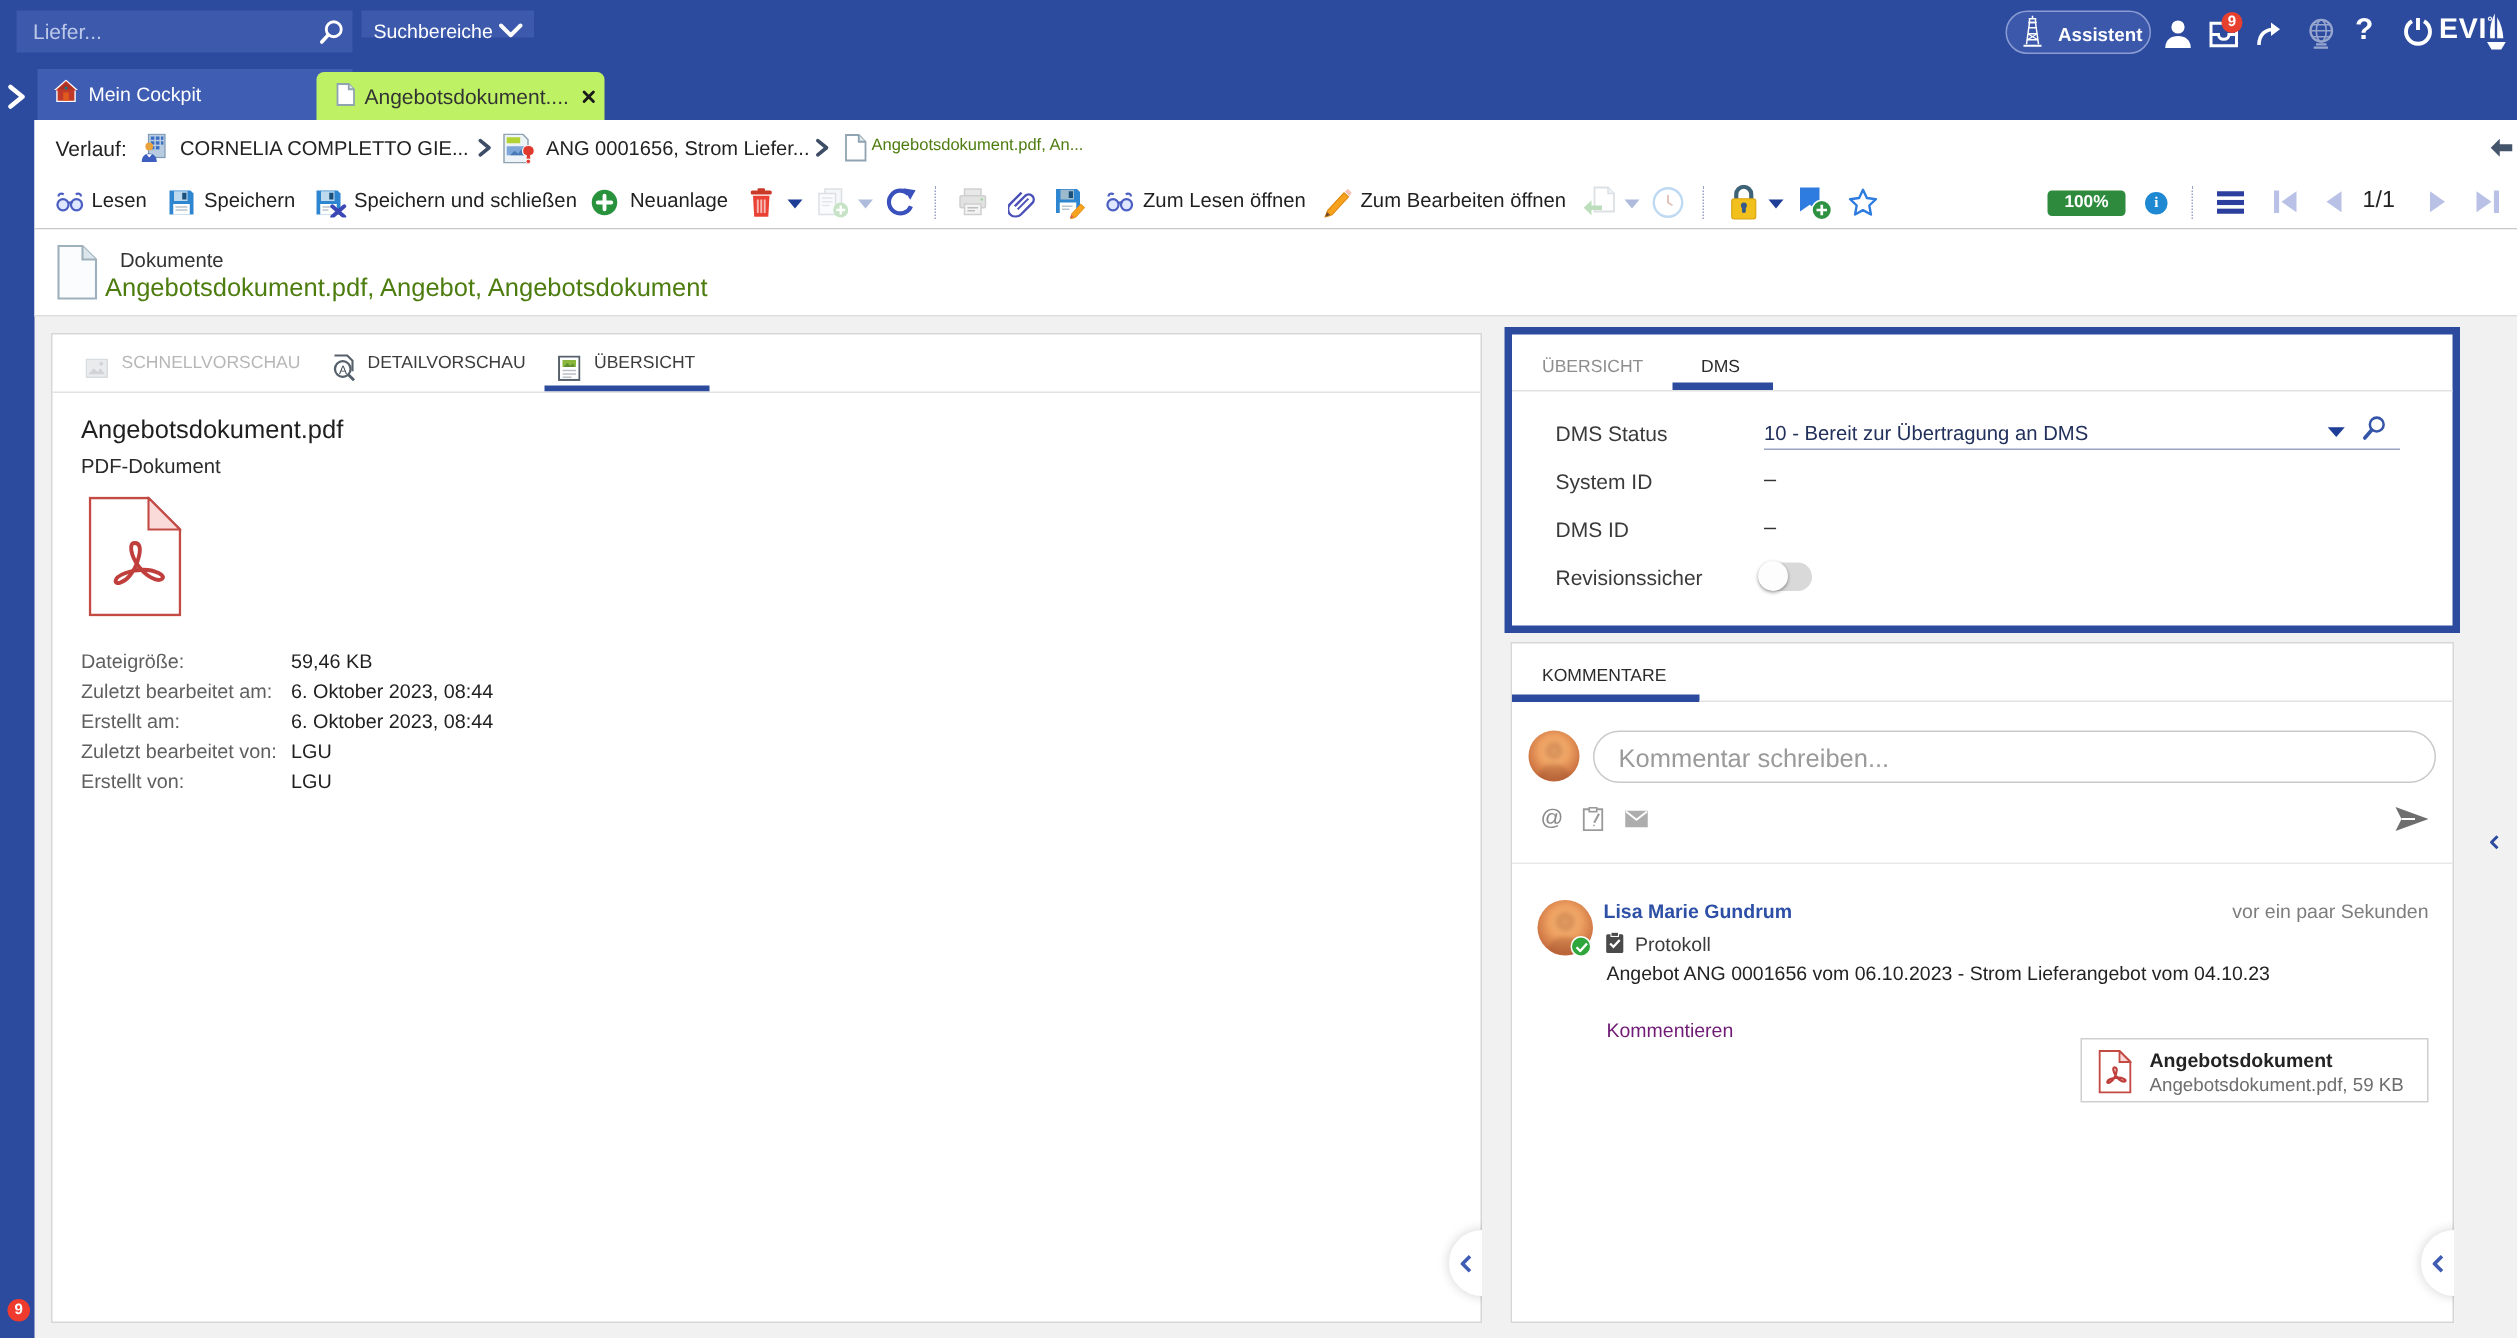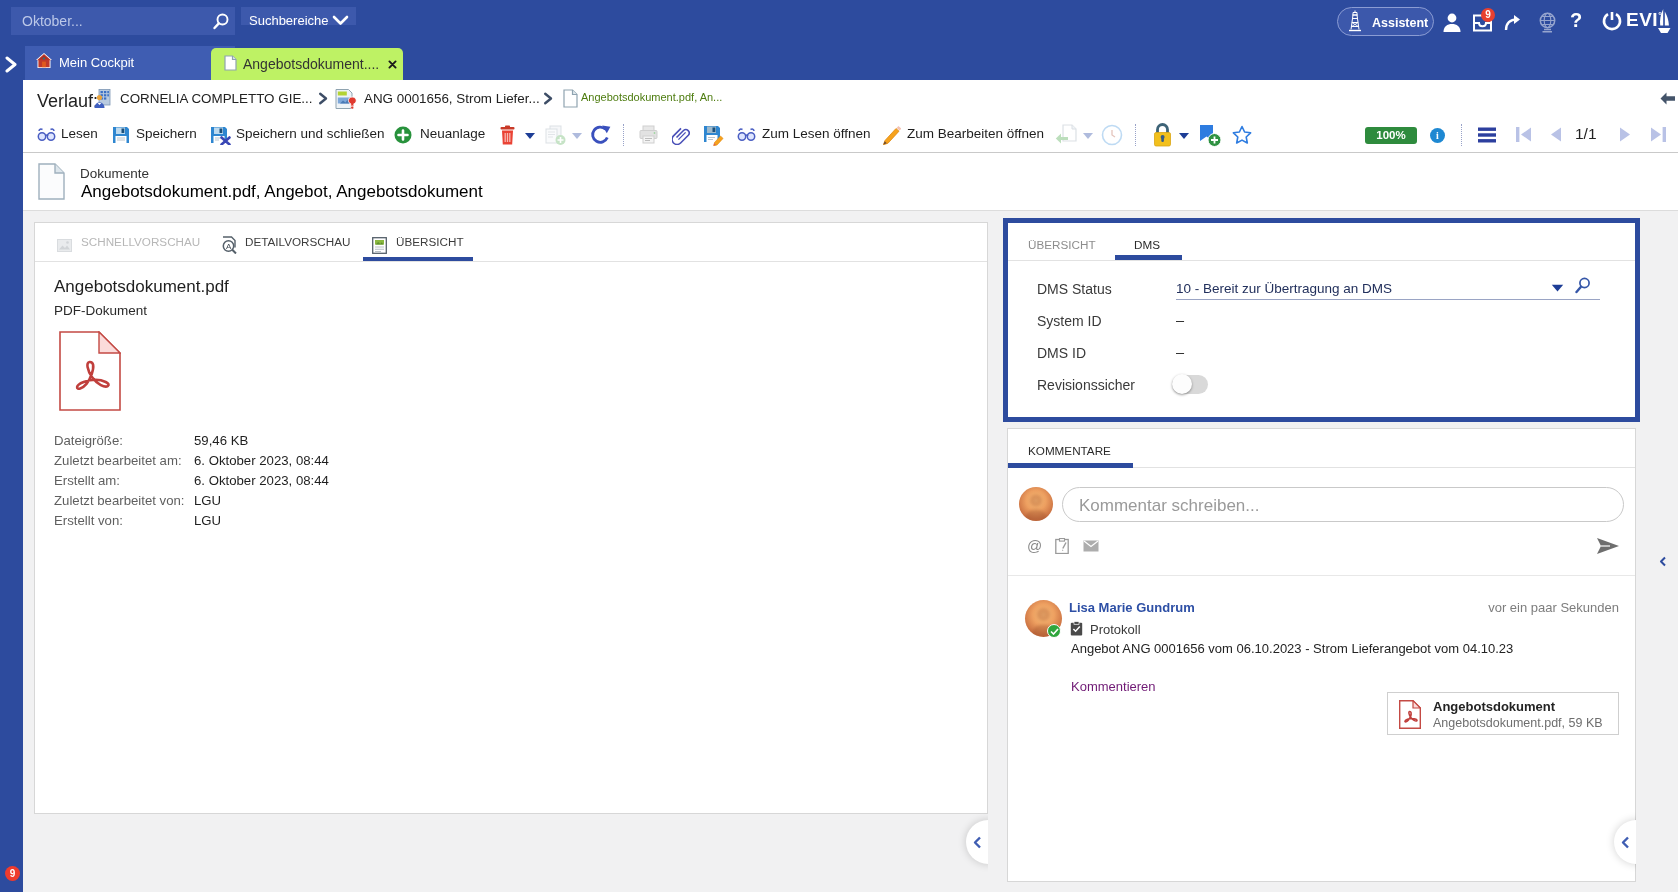--- a/index.html
+++ b/index.html
@@ -21,33 +21,33 @@
   #tab2 { position:absolute; left:211px; top:48px; width:192px; height:32px; background:#bef264; border-radius:5px 5px 0 0; color:#333; font-size:14px; }
   
   #crumb { position:absolute; left:23px; top:80px; width:1655px; height:38px; background:#fff; }
   
   #toolbar { position:absolute; left:23px; top:118px; width:1655px; height:35px; background:#fff; border-bottom:1px solid #c9c9c9; }
   .tbtxt { position:absolute; top:8px; font-size:13.5px; color:#1f1f1f; white-space:nowrap; }
   .sep { position:absolute; top:6px; width:1px; height:22px; border-left:1px dotted #98a2c8; }
   
   #dochead { position:absolute; left:23px; top:153px; width:1655px; height:58px; background:#fff; border-bottom:1px solid #dcdcdc; }
   
-  #leftpanel { position:absolute; left:34px; top:222px; width:954px; height:592px; background:#fff; border:1px solid #d7d7d7; }
+  #leftpanel { position:absolute; left:34px; top:222px; width:954px; height:660px; background:#fff; border:1px solid #d7d7d7; }
   #dmsbox { position:absolute; left:1003px; top:218px; width:637px; height:204px; border:5px solid #2d4b9e; background:#fff; }
   #commentpanel { position:absolute; left:1007px; top:428px; width:629px; height:454px; background:#fff; border:1px solid #d7d7d7; }
   .ptab { font-size:11.7px; letter-spacing:0; }
   .metalabel { color:#5f5f5f; }
 </style>
 </head>
 <body>
 <div id="app">
   <div id="topbar"></div>
   <div id="tabrow"></div>
   <div id="sidebar"></div>
-  <div id="searchbox">Oktober...</div>
+  <div id="searchbox">Liefer...</div>
   <div id="suchbereiche">Suchbereiche</div>
   <div id="assistent">
       <span class="lbl">Assistent</span>
     </div>
 
   <svg class="abs" style="left:212px;top:13px" width="18" height="17" viewBox="0 0 18 17">
       <circle cx="10.5" cy="6.5" r="5" fill="none" stroke="#fff" stroke-width="1.9"></circle>
       <line x1="6.8" y1="10.4" x2="2.5" y2="15" stroke="#fff" stroke-width="2.4" stroke-linecap="round"></line>
     </svg>
 
@@ -121,21 +121,21 @@
     <svg class="abs" style="left:177px;top:12px" width="9" height="9" viewBox="0 0 9 9">
         <path d="M1.4 1.4 L7.6 7.6 M7.6 1.4 L1.4 7.6" stroke="#1a1a1a" stroke-width="1.9" stroke-linecap="round"></path>
       </svg>
   </div>
 
   <svg class="abs" style="left:4px;top:56px" width="15" height="17" viewBox="0 0 15 17">
       <polyline points="3,2 11,8.5 3,15" fill="none" stroke="#fff" stroke-width="3" stroke-linecap="round" stroke-linejoin="round"></polyline>
     </svg>
   <div class="abs" style="left:5px;top:866px;width:15px;height:15px;border-radius:50%;background:#ef3b2d;color:#fff;font-size:10px;font-weight:bold;text-align:center;line-height:15px;">9</div>
   <div id="crumb">
-    <span class="abs" style="left:14px;top:11px;font-size:18px;color:#222;">Verlauf:</span>
+    <span class="abs" style="left:14px;top:11px;font-size:14px;color:#222;">Verlauf:</span>
     <svg class="abs" style="left:71px;top:9px" width="17" height="19" viewBox="0 0 17 19">
         <rect x="5" y="0.5" width="11" height="15.5" fill="#b9cbe0" stroke="#7e97b4" stroke-width="0.8"></rect>
         <g fill="#3a6fc4">
           <rect x="6.5" y="2" width="2.4" height="2.2"></rect>
           <rect x="9.9" y="2" width="2.4" height="2.2"></rect>
           <rect x="13.3" y="2" width="1.6" height="2.2"></rect>
           <rect x="6.5" y="5.2" width="2.4" height="2.2"></rect>
           <rect x="9.9" y="5.2" width="2.4" height="2.2"></rect>
           <rect x="13.3" y="5.2" width="1.6" height="2.2"></rect>
           <rect x="6.5" y="8.4" width="2.4" height="2.2"></rect>
@@ -320,21 +320,21 @@
         <path d="M1 1.5 V15.5 L11 8.5 Z" fill="#b9c2e6"></path>
         <rect x="12.6" y="1" width="3.4" height="15" fill="#b9c2e6"></rect>
       </svg>
   </div>
   <div id="dochead">
     <svg class="abs" style="left:15px;top:10px" width="27" height="37" viewBox="0 0 27 37">
         <path d="M1 1 H17 L26 10 V36 H1 Z" fill="#fbfcfd" stroke="#9fb0bd" stroke-width="1.4"></path>
         <path d="M17 1 V10 H26" fill="#dde6ec" stroke="#9fb0bd" stroke-width="1.4"></path>
       </svg>
     <div class="abs" style="left:57px;top:13px;font-size:13.5px;color:#333;">Dokumente</div>
-    <div class="abs" style="left:58px;top:29px;font-size:17px;color:#000000;">Angebotsdokument.pdf, Angebot, Angebotsdokument</div>
+    <div class="abs" style="left:47px;top:29px;font-size:17px;color:#4d7c0f;">Angebotsdokument.pdf, Angebot, Angebotsdokument</div>
   </div>
   <div id="leftpanel">
 
     <svg class="abs" style="left:22px;top:16px;opacity:.45" width="15" height="13" viewBox="0 0 15 13">
         <rect x="0.5" y="0.5" width="14" height="12" fill="#cfd4d9" stroke="#adb3ba"></rect>
         <path d="M2 10.5 l3.5-4 2.5 2.5 2-2.5 3 4z" fill="#9aa1a8"></path>
         <circle cx="10.5" cy="3.5" r="1.3" fill="#9aa1a8"></circle>
       </svg>
     <div class="abs ptab" style="left:46px;top:12px;color:#b7b7b7;">SCHNELLVORSCHAU</div>
     <svg class="abs" style="left:186px;top:13px" width="17" height="18" viewBox="0 0 17 18">

